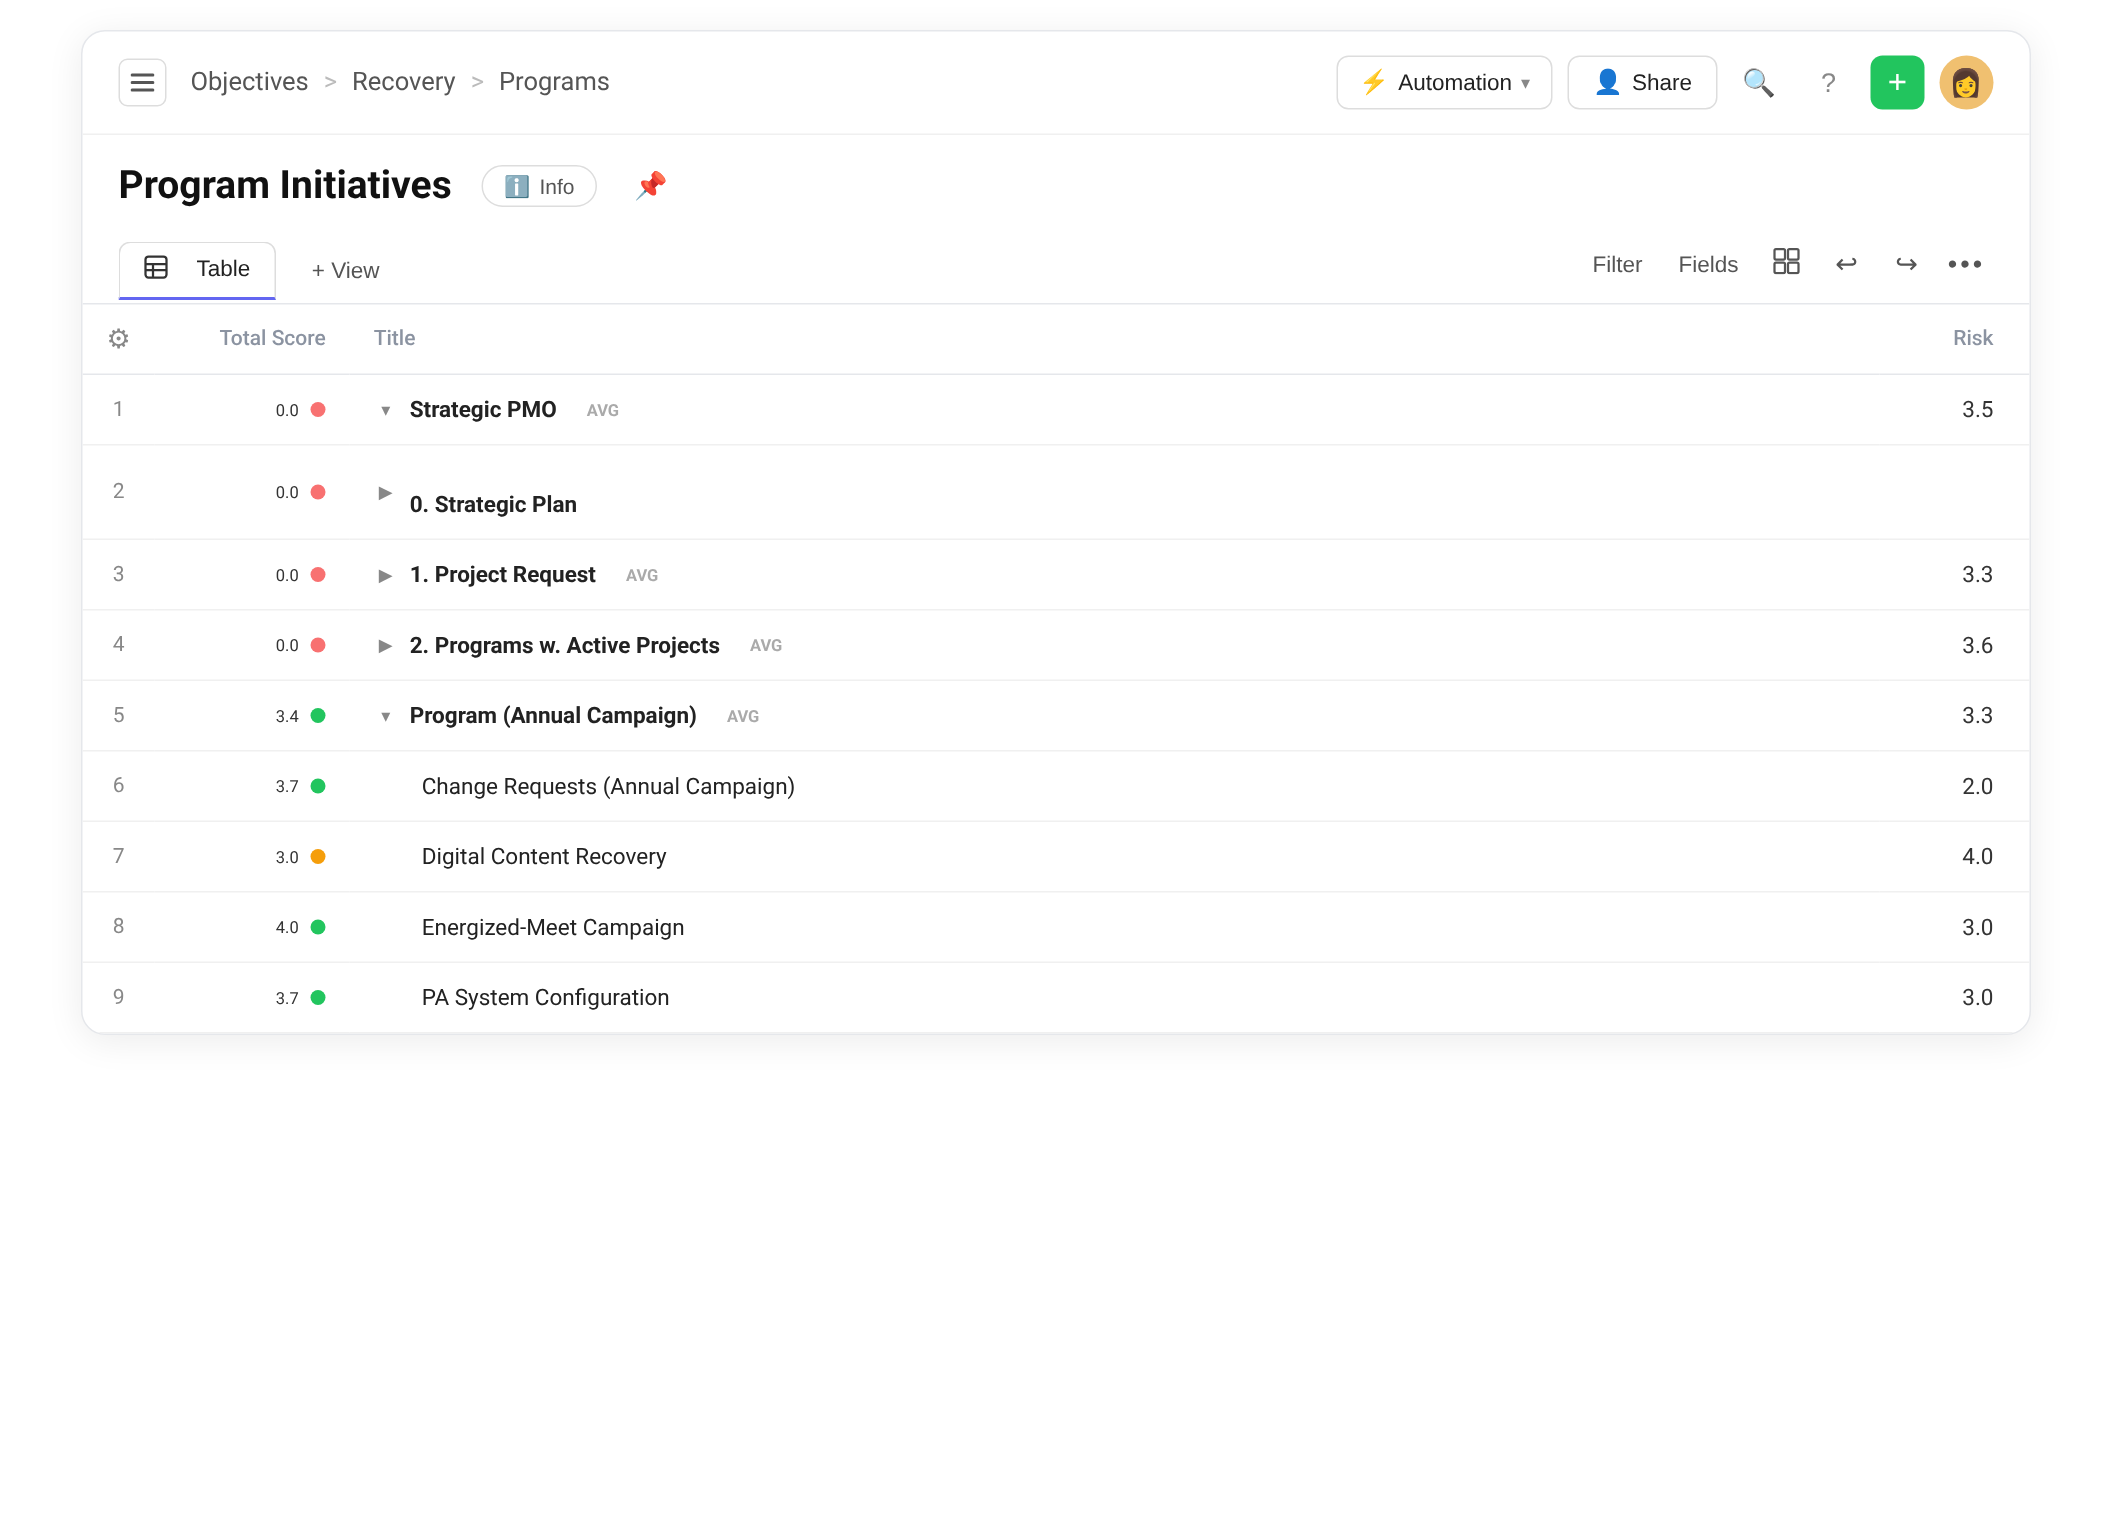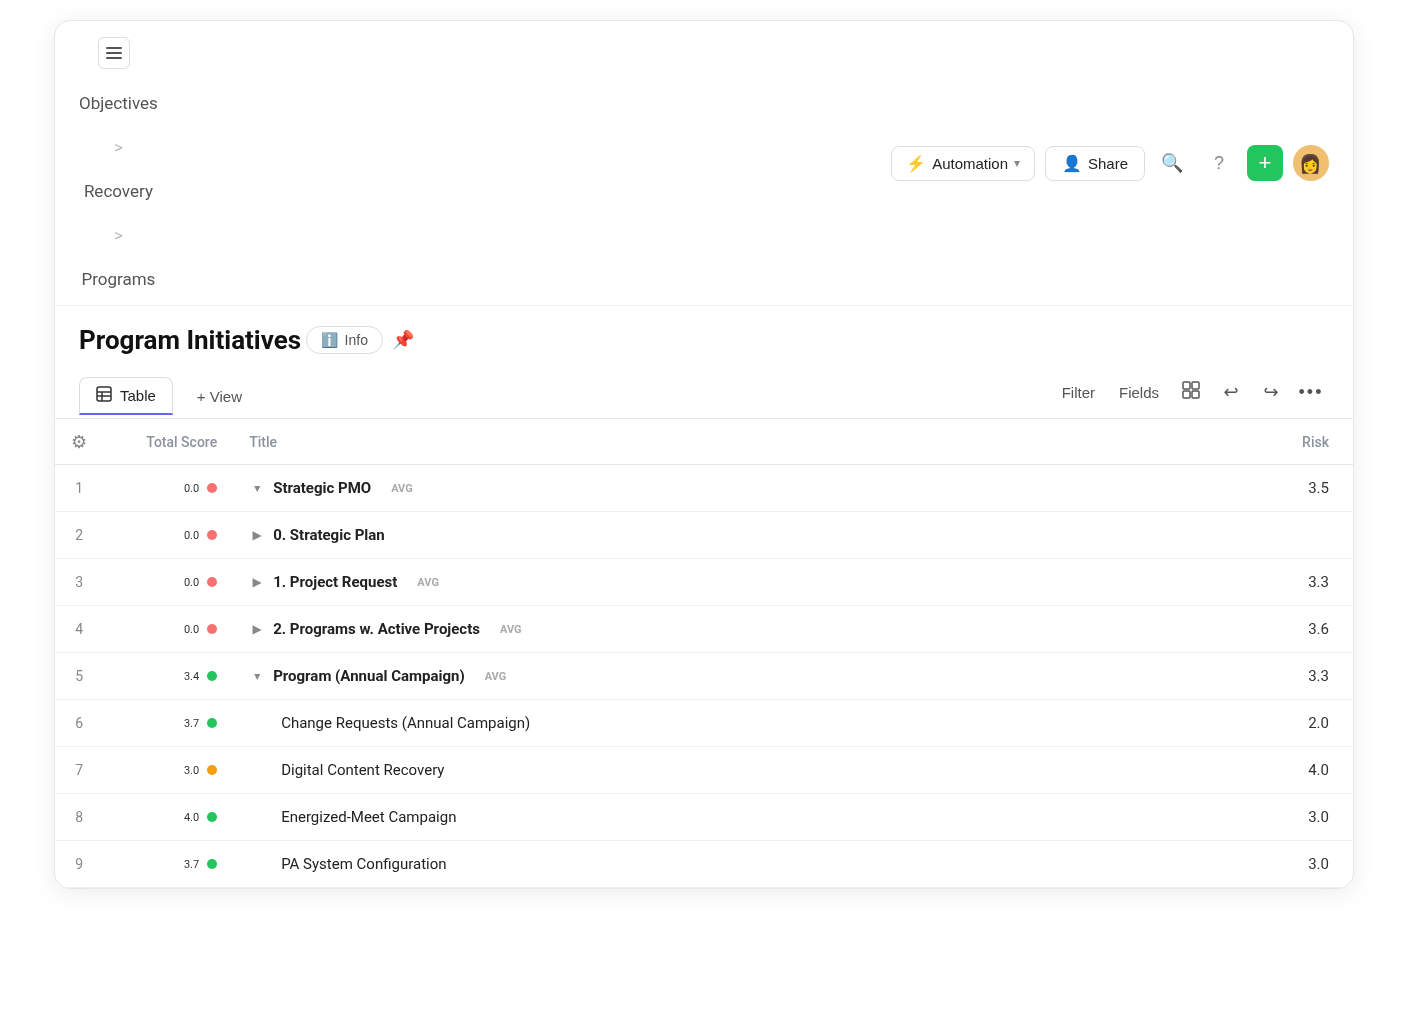--- a/index.html
+++ b/index.html
@@ -24,24 +24,23 @@
     .header {
       display: flex;
       align-items: center;
       justify-content: space-between;
       padding: 16px 24px;
       border-bottom: 1px solid #f0f0f0;
     }
     .breadcrumb {
       display: flex;
       align-items: center;
-      gap: 24px;
+      gap: 8px;
       color: #555;
       font-size: 17px;
-      flex-direction: column;
     }
     .breadcrumb .menu-icon {
       width: 32px;
       height: 32px;
       display: flex;
       align-items: center;
       justify-content: center;
       border: 1.5px solid #ddd;
       border-radius: 6px;
       cursor: pointer;
@@ -116,21 +115,21 @@
       background: #f0c070;
       display: flex;
       align-items: center;
       justify-content: center;
       font-size: 18px;
     }
     
     .title-row {
       display: flex;
       align-items: center;
-      gap: 5px;
+      gap: 20px;
       padding: 18px 24px 10px;
     }
     .page-title {
       font-size: 26px;
       font-weight: 700;
       color: #111;
     }
     .btn-info {
       display: flex;
       align-items: center;
@@ -164,21 +163,21 @@
       border-bottom: 1px solid #e5e7eb;
     }
     .toolbar-left {
       display: flex;
       align-items: center;
       gap: 0;
     }
     .btn-table {
       display: flex;
       align-items: center;
-      gap: 8px;
+      gap: 19px;
       background: #fff;
       border: 1.5px solid #ddd;
       border-radius: 8px;
       padding: 8px 16px;
       font-size: 15px;
       color: #222;
       cursor: pointer;
       font-weight: 500;
       margin-right: 8px;
       border-bottom: none;
@@ -455,21 +454,21 @@
           <td class="col-num">2</td>
           <td class="col-score">
             <div class="score-cell">
               <span>0.0</span>
               <span class="dot dot-red"></span>
             </div>
           </td>
           <td class="col-title">
             <div class="title-cell">
               <span class="expand-icon">▶</span>
-              <span style="font-weight: 700;">0. Strategic Plan</span>
+              <span style="font-weight: 700; margin-top: 16px;">0. Strategic Plan</span>
             </div>
           </td>
           <td class="col-risk"></td>
         </tr>
         <tr>
           <td class="col-num">3</td>
           <td class="col-score">
             <div class="score-cell">
               <span>0.0</span>
               <span class="dot dot-red"></span>

